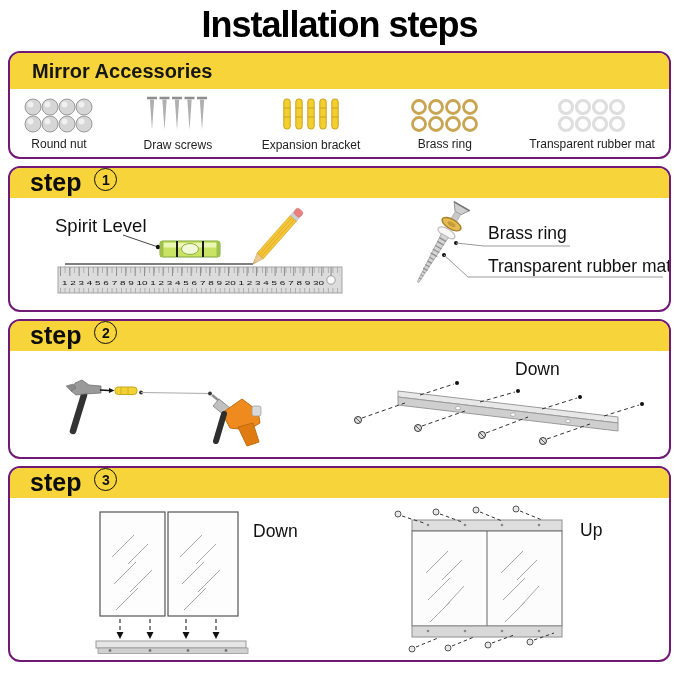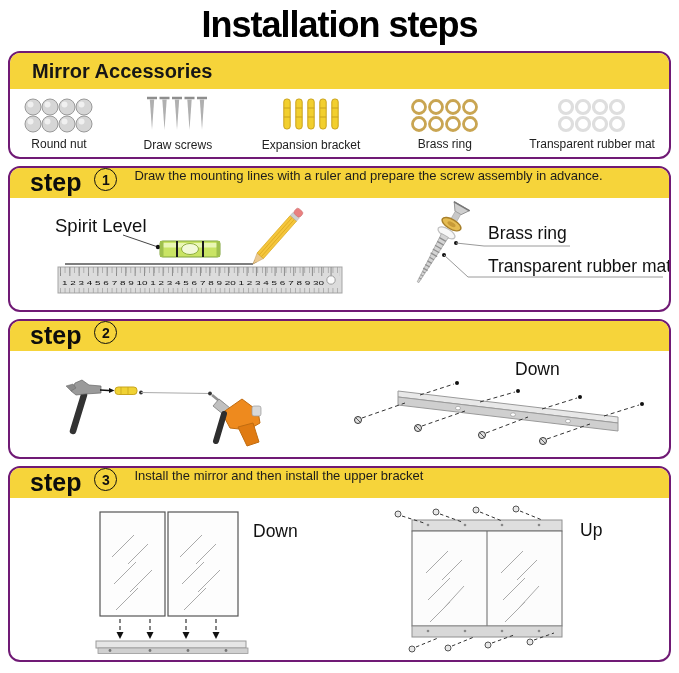--- a/index.html
+++ b/index.html
@@ -168,21 +168,20 @@
       </div>
 
 
     </div>
   </section>
 
   <section class="box step-box step1-box">
     <div class="step-header">
       <span class="step-word">step</span>
       <span class="step-num">1</span>
-      <span class="step-desc">Draw the mounting lines with a ruler and prepare the screw assembly in advance.</span>
     </div>
     <div class="step-body">
       <svg width="659" height="112" viewBox="0 0 659 112">
 
         <text class="ann-big" x="45" y="34">Spirit Level</text>
         <polyline points="113,37 148,49" fill="none" stroke="#444" stroke-width="1"></polyline>
         <circle cx="148" cy="49" r="2.2" fill="#111"></circle>
 
         <g>
           <rect x="150" y="43" width="60" height="16" rx="2.5" fill="#C9E464" stroke="#7FA23A"></rect>
@@ -321,21 +320,20 @@
           </g>
         </g>
       </svg>
     </div>
   </section>
 
   <section class="box step-box step3-box">
     <div class="step-header">
       <span class="step-word">step</span>
       <span class="step-num">3</span>
-      <span class="step-desc">Install the mirror and then install the upper bracket</span>
     </div>
     <div class="step-body">
       <svg width="659" height="162" viewBox="0 0 659 162">
 
         <g>
           <rect x="90" y="14" width="65" height="104" fill="#FDFDFD" stroke="#555" stroke-width="1.2"></rect>
           <rect x="158" y="14" width="70" height="104" fill="#FDFDFD" stroke="#555" stroke-width="1.2"></rect>
           <path d="M102,59 L124,37 M118,66 L138,46 M104,86 L126,64 M120,94 L142,72 M106,112 L128,90" stroke="#AAA" stroke-width="1" fill="none"></path>
           <path d="M170,59 L192,37 M186,66 L206,46 M172,86 L194,64 M188,94 L210,72 M174,112 L196,90" stroke="#AAA" stroke-width="1" fill="none"></path>
         </g>

